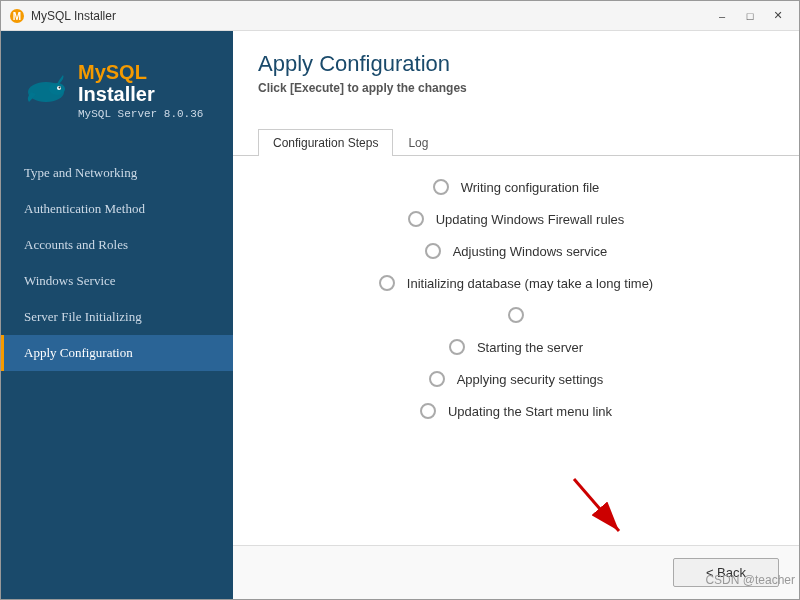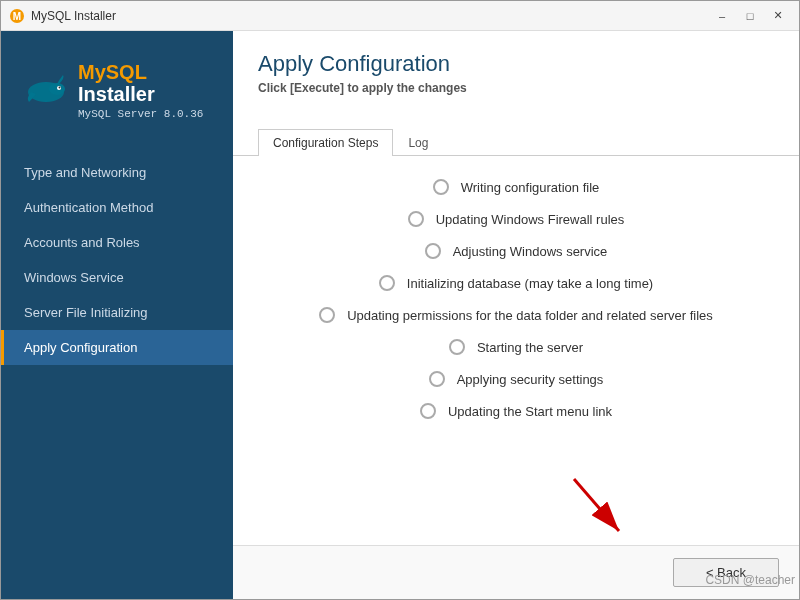--- a/index.html
+++ b/index.html
@@ -109,20 +109,21 @@
       font-size: 11px;
       color: #ccd9e6;
       margin-top: 3px;
       font-family: Liberation Mono, monospace;
     }
 
     .sidebar-nav {
       display: flex;
       flex-direction: column;
       margin-top: 10px;
+      font-family: Liberation Serif, serif;
     }
 
     .sidebar-item {
       padding: 10px 20px;
       color: #ccd9e6;
       cursor: pointer;
       font-size: 13px;
       border-left: 3px solid transparent;
     }
 
@@ -358,21 +359,20 @@
         <div class="step-item">
           <div class="step-radio"></div>
           <span class="step-label">Adjusting Windows service</span>
         </div>
         <div class="step-item">
           <div class="step-radio"></div>
           <span class="step-label">Initializing database (may take a long time)</span>
         </div>
         <div class="step-item">
           <div class="step-radio"></div>
-          <span class="step-label">Updating permissions for the data folder and related server files</span>
         </div>
         <div class="step-item">
           <div class="step-radio"></div>
           <span class="step-label">Starting the server</span>
         </div>
         <div class="step-item">
           <div class="step-radio"></div>
           <span class="step-label">Applying security settings</span>
         </div>
         <div class="step-item">

